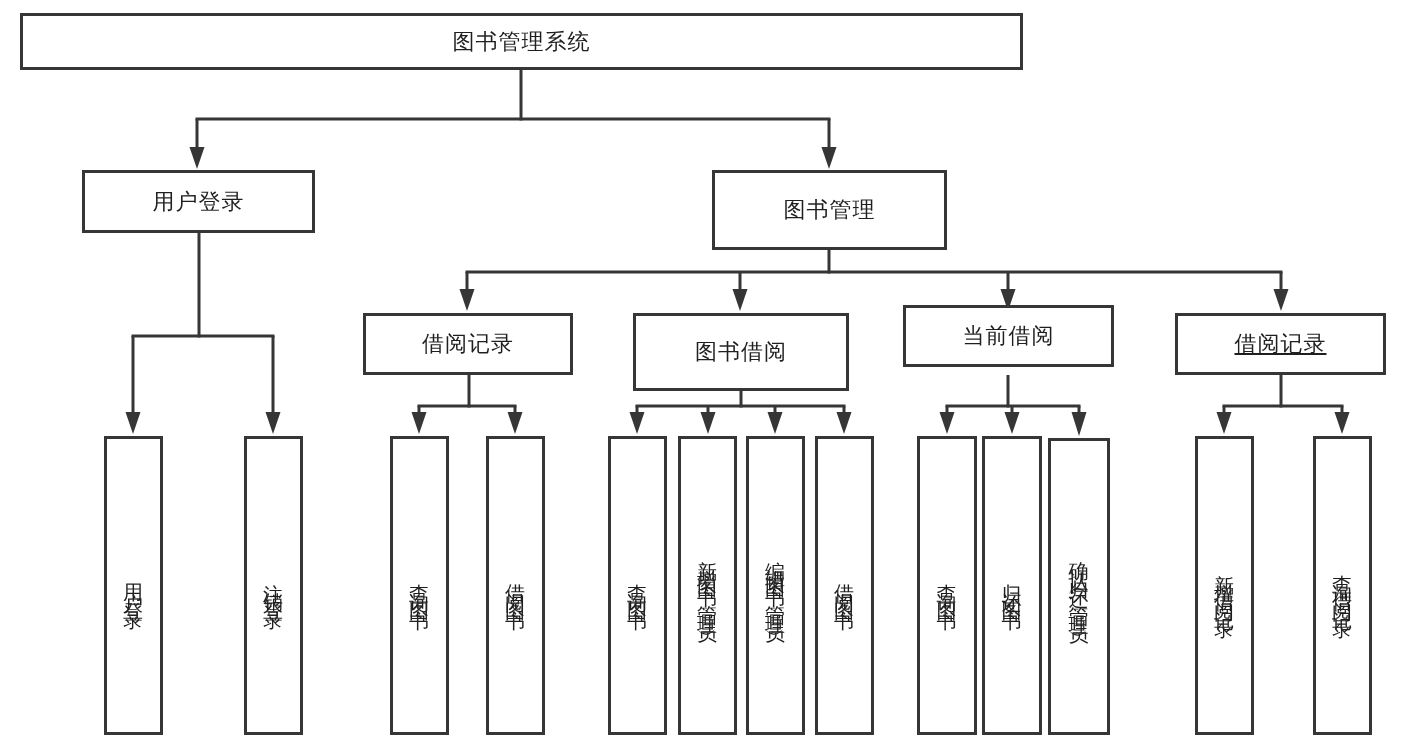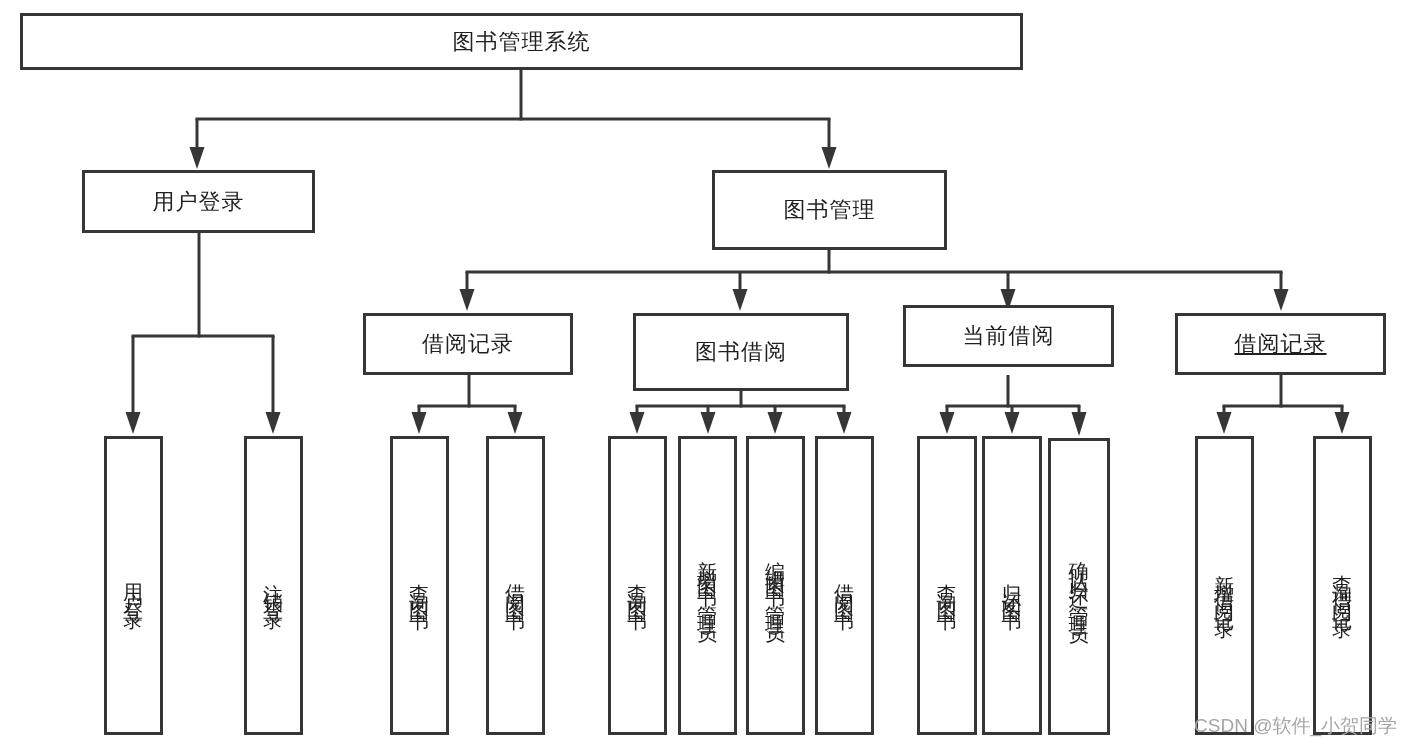--- a/index.html
+++ b/index.html
@@ -184,15 +184,14 @@
     <span class="vtext">确认归还（管理员）</span>
   </div>
 
   <div class="node node-v" style="left:1195px;top:436px;width:59px;height:299px;">
     <span class="vtext">新增借阅记录</span>
   </div>
   <div class="node node-v" style="left:1313px;top:436px;width:59px;height:299px;">
     <span class="vtext">查询借阅记录</span>
   </div>
 
-  <div class="watermark">CSDN @软件_小贺同学</div>
 
 </div>
 
 </body></html>

